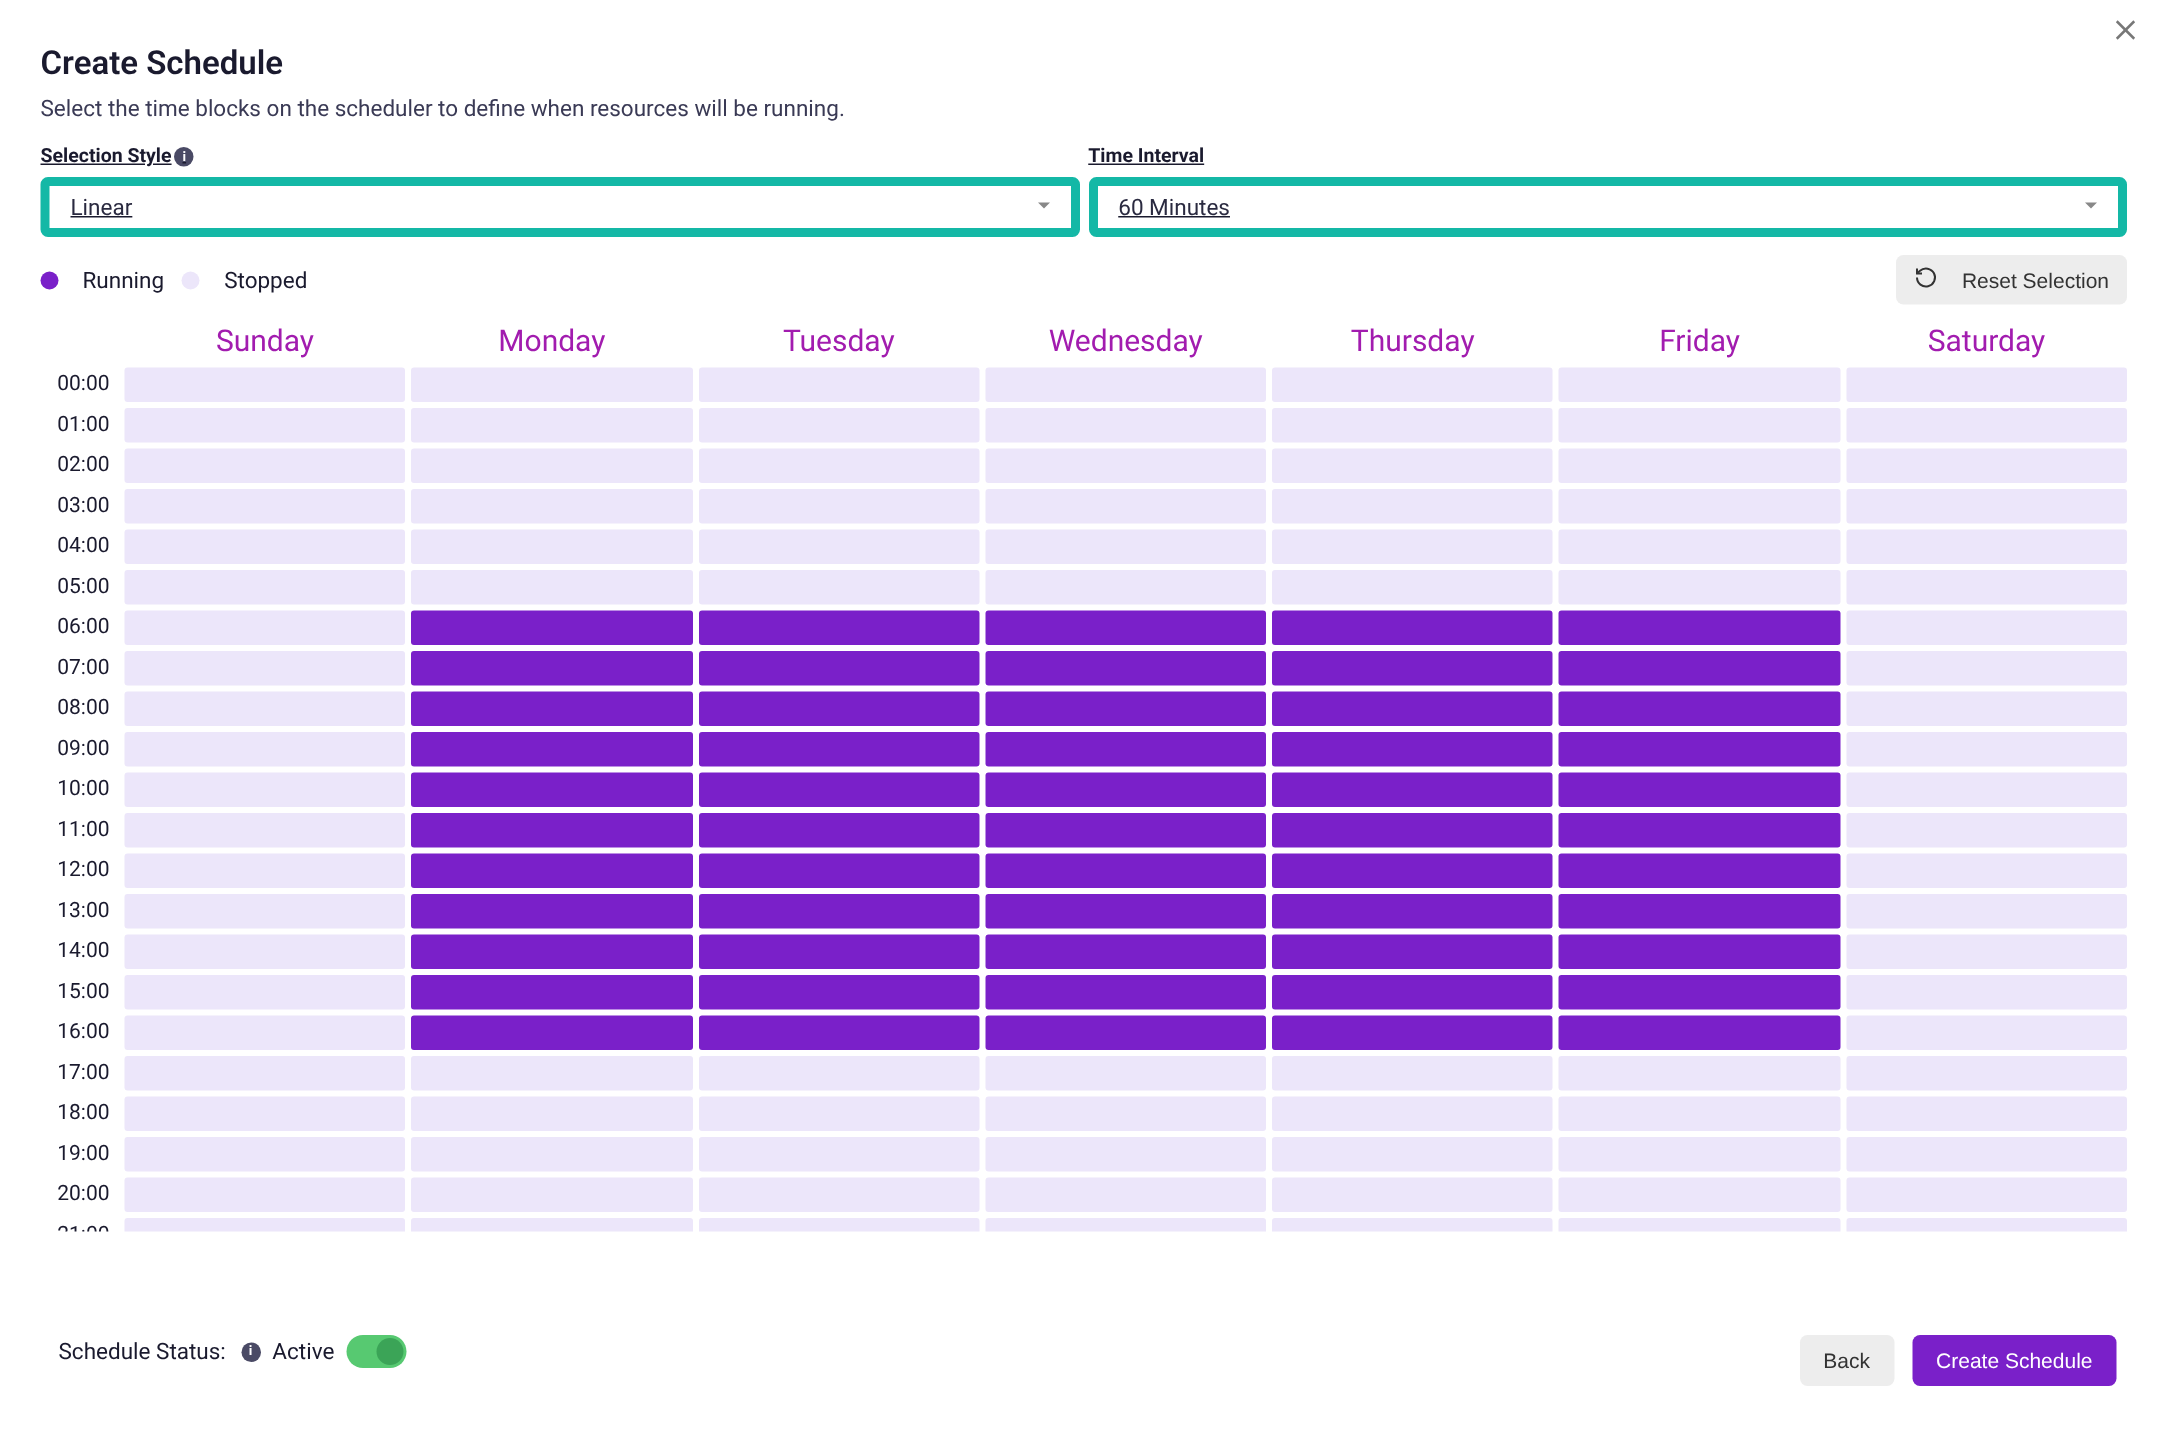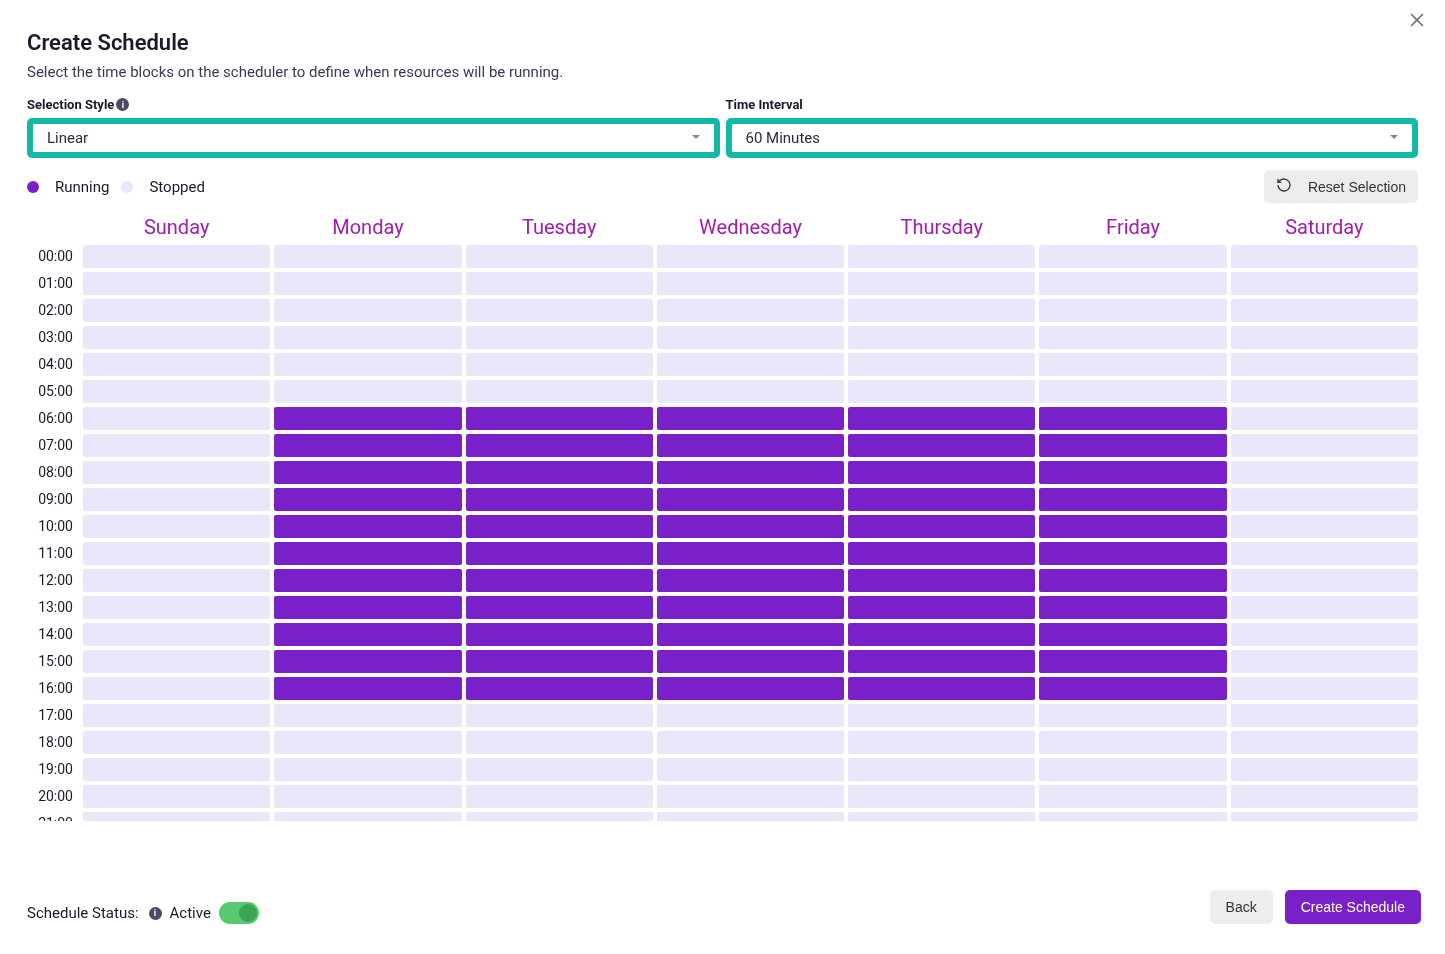--- a/index.html
+++ b/index.html
@@ -37,20 +37,21 @@
     }
     .subtitle {
       font-size: 15px;
       color: #3a3a55;
       margin-bottom: 16px;
     }
     .controls-row {
       display: flex;
       gap: 6px;
       margin-bottom: 10px;
+      text-decoration: underline;
     }
     .control-group {
       flex: 1;
       display: flex;
       flex-direction: column;
     }
     .control-label {
       font-size: 13px;
       font-weight: 700;
       color: #1a1a2e;
@@ -166,26 +167,26 @@
       margin-bottom: 4px;
       border-radius: 2px;
       cursor: pointer;
     }
     .cell.stopped { background: #ece6fa; }
     .cell.running { background: #7a20c9; }
 
     .footer {
       position: absolute;
       bottom: 0;
-      left: 0;
+      left: 12px;
       right: 0;
-      padding: 30px 24px 30px 27px;
+      padding: 30px 34px 30px 27px;
       background: linear-gradient(to top, #fff 75%, rgba(255,255,255,0) 100%);
       display: flex;
-      align-items: flex-end;
+      align-items: flex-start;
       justify-content: space-between;
     }
     .status-left {
       display: flex;
       align-items: center;
       gap: 8px;
       font-size: 15px;
       color: #1a1a2e;
     }
     .toggle {

